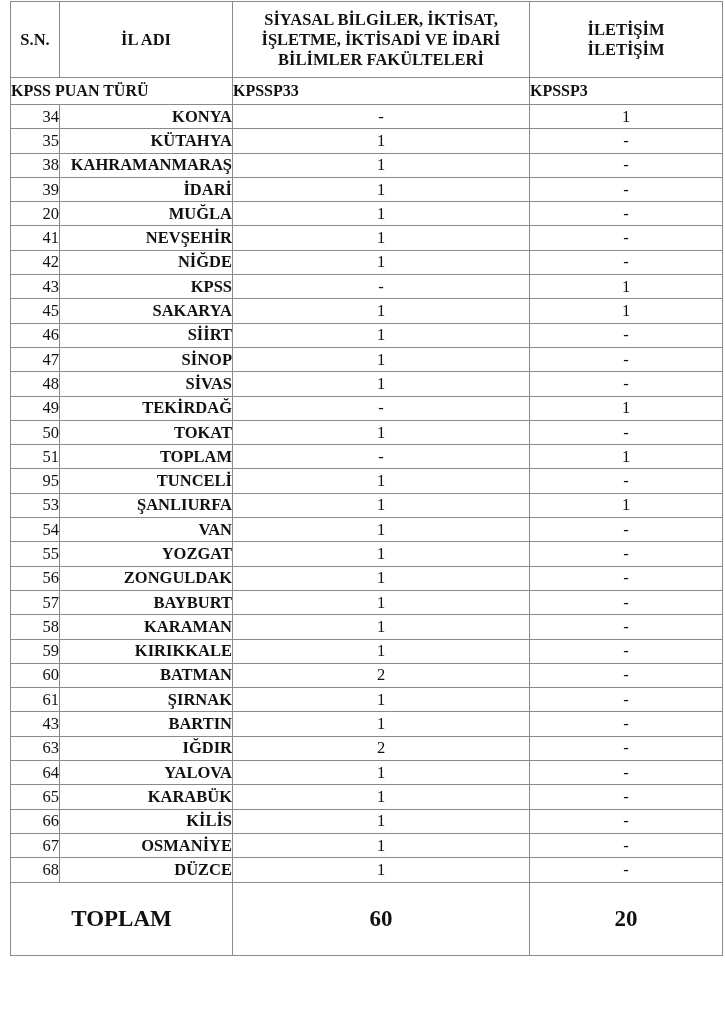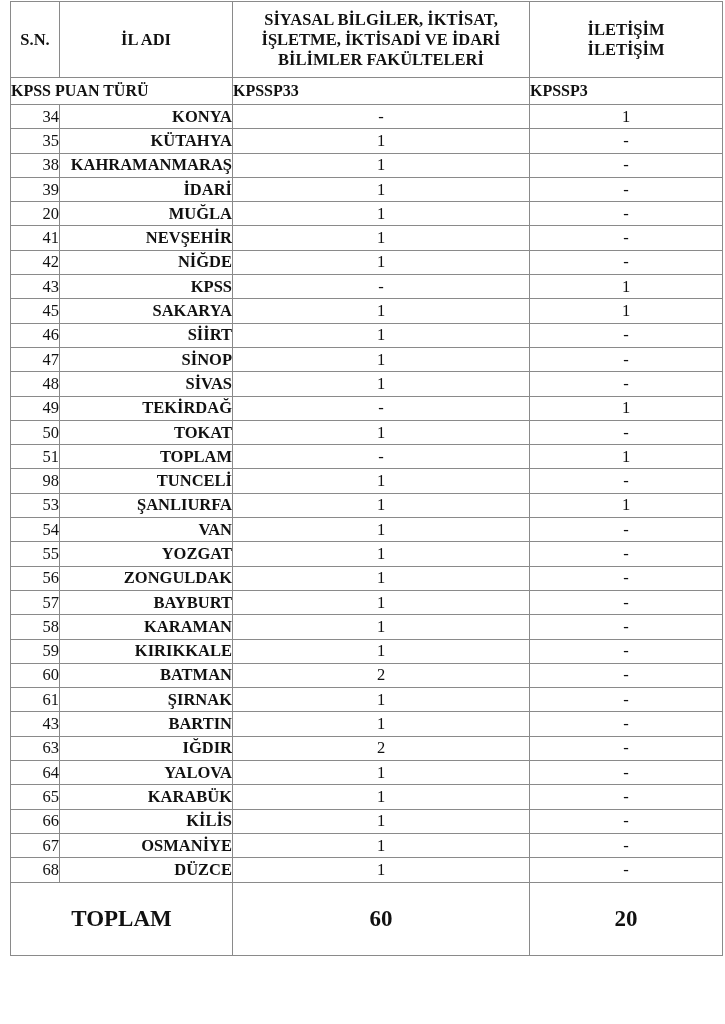--- a/index.html
+++ b/index.html
@@ -131,21 +131,21 @@
         <td class="val">1</td>
         <td class="val">-</td>
       </tr>
       <tr class="row">
         <td class="sn">51</td>
         <td class="il">TOPLAM</td>
         <td class="val">-</td>
         <td class="val">1</td>
       </tr>
       <tr class="row">
-        <td class="sn">98</td>
+        <td class="sn">95</td>
         <td class="il">TUNCELİ</td>
         <td class="val">1</td>
         <td class="val">-</td>
       </tr>
       <tr class="row">
         <td class="sn">53</td>
         <td class="il">ŞANLIURFA</td>
         <td class="val">1</td>
         <td class="val">1</td>
       </tr>

